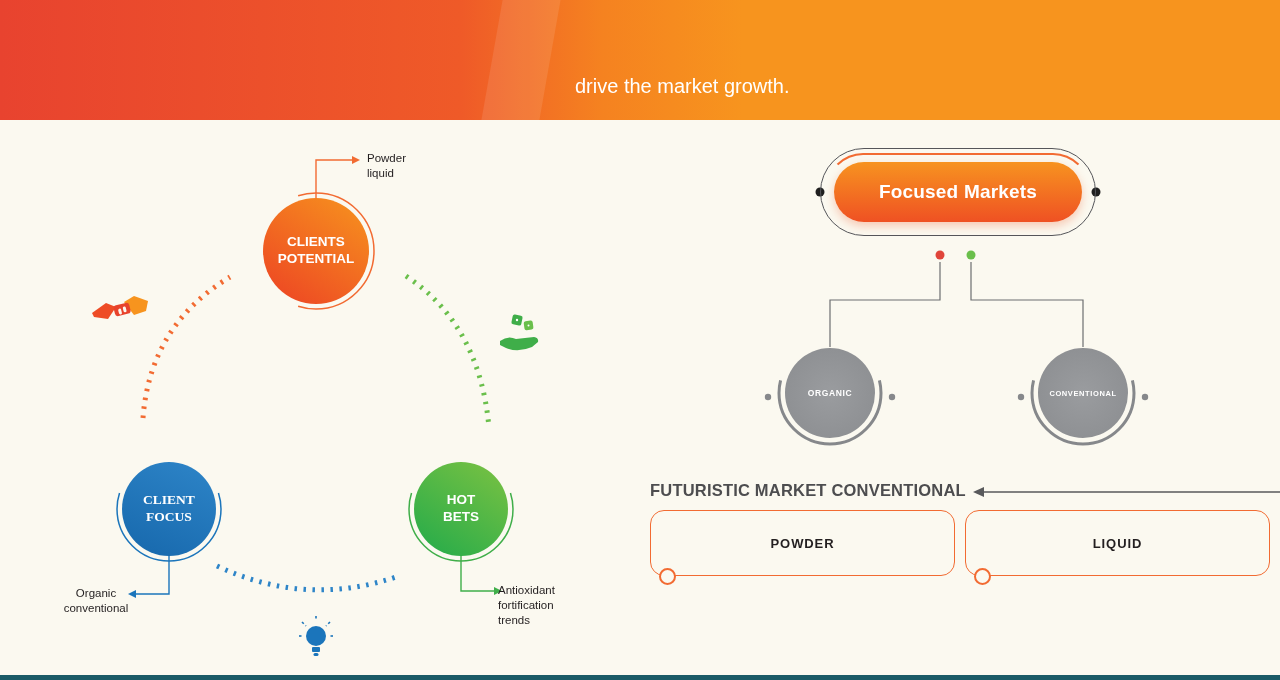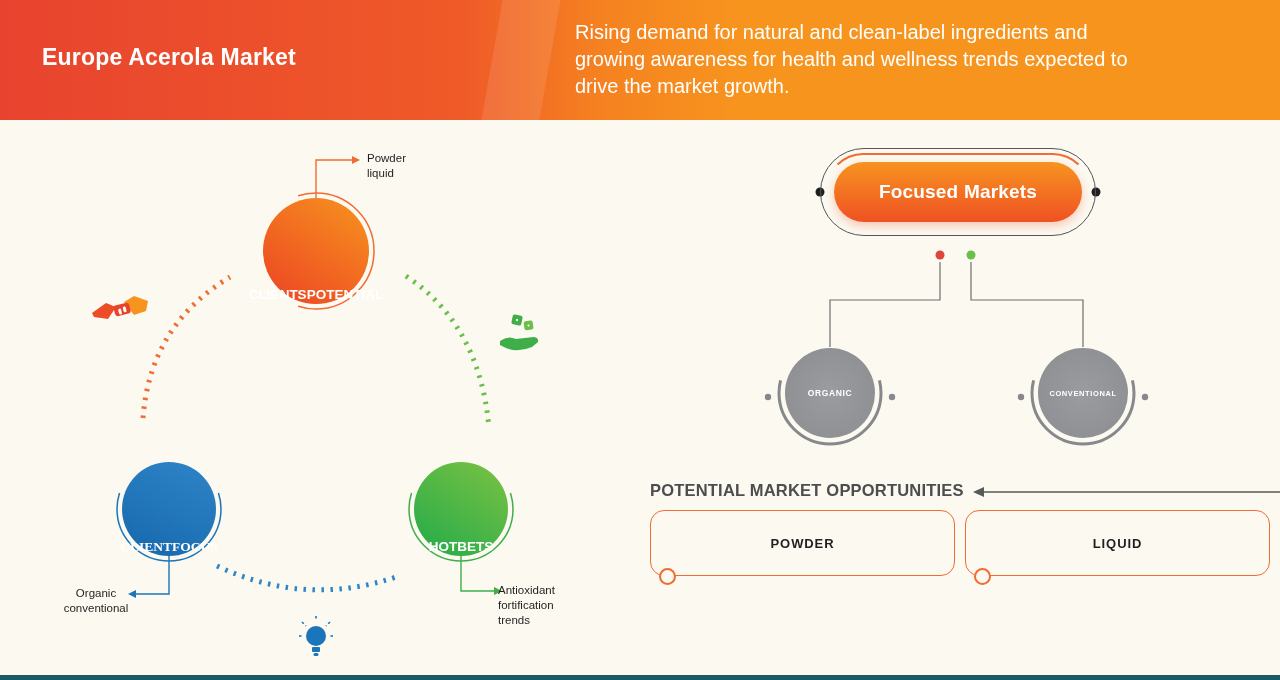--- a/index.html
+++ b/index.html
@@ -12,21 +12,21 @@
     background:linear-gradient(90deg,#e8432f 0%,#ef5a28 36%,#f58220 47%,#f7941e 58%,#f7941e 100%); }
   .header-stripe { left:492px; top:0; width:58px; height:120px; transform:skewX(-10deg);
     background:rgba(255,255,255,0.10); }
   .header-title { left:42px; top:44px; color:#ffffff; font-size:23px; font-weight:700; letter-spacing:0.2px; }
   .header-desc { left:575px; top:19px; width:660px; color:#ffffff; font-size:20px; line-height:27px; font-weight:400; }
 
   
   .bottom-bar { left:0; top:675px; width:1280px; height:5px; background:#1b5b66; }
 
   
-  .node { border-radius:50%; color:#fff; display:flex; flex-direction:row; align-items:flex-end;
+  .node { border-radius:50%; color:#fff; display:flex; flex-direction:column; align-items:center;
     justify-content:center; text-align:center; font-weight:600; line-height:1.25; }
   .node-clients { left:263px; top:198px; width:106px; height:106px; font-size:13.5px;
     background:linear-gradient(215deg,#f7941e 0%,#ee4e23 85%); }
   .node-focus { left:122px; top:462px; width:94px; height:94px; font-size:13.5px;
     background:linear-gradient(205deg,#2e85c8 0%,#1a6cb0 85%);font-family:Liberation Serif, serif; }
   .node-bets { left:414px; top:462px; width:94px; height:94px; font-size:13.5px;
     background:linear-gradient(215deg,#7cc242 0%,#2fae49 85%); }
 
   .callout { color:#231f20; font-size:11.5px; line-height:15px; }
   .callout-powder { left:367px; top:151px; text-align:left; }
@@ -60,24 +60,23 @@
   .opp-ring-powder { left:659px; top:568px; }
   .opp-ring-liquid { left:974px; top:568px; }
 
   svg.overlay { position:absolute; left:0; top:0; width:1280px; height:680px; pointer-events:none; }
 </style>
 </head>
 <body>
 
 <div class="abs header">
   <div class="abs header-stripe"></div>
-  <div class="abs header-title">Europe Acerola Market</div>
   <div class="abs header-desc">
-    <span>Rising demand for natural and clean-label ingredients and</span><br>
-    <span>growing awareness for health and wellness trends expected to</span><br>
+    <br>
+    <br>
     <span>drive the market growth.</span>
   </div>
 </div>
 
 <svg class="overlay" viewBox="0 0 1280 680">
 
   <path d="M143,418 Q150,325 230,277" fill="none" stroke="#f26b32" stroke-width="5" stroke-dasharray="2.5 6.5"></path>
   <path d="M406,276 Q480,325 489,428" fill="none" stroke="#6abf4b" stroke-width="5" stroke-dasharray="2.5 6.5"></path>
   <path d="M217,566 Q307,608 399,576" fill="none" stroke="#2e85c8" stroke-width="5" stroke-dasharray="2.5 6.5"></path>
 
@@ -170,21 +169,21 @@
   <span>trends</span>
 </div>
 
 <div class="abs fm-outline"></div>
 <div class="abs fm-arc"></div>
 <div class="abs fm-pill">Focused Markets</div>
 
 <div class="abs seg seg-organic">ORGANIC</div>
 <div class="abs seg seg-conventional">CONVENTIONAL</div>
 
-<div class="abs opp-title">POTENTIAL MARKET OPPORTUNITIES</div>
+<div class="abs opp-title">FUTURISTIC MARKET CONVENTIONAL</div>
 
 <div class="abs opp-box opp-box-powder">
   <span>POWDER</span>
 </div>
 <div class="abs opp-box opp-box-liquid">
   <span>LIQUID</span>
 </div>
 <div class="abs opp-ring opp-ring-powder"></div>
 <div class="abs opp-ring opp-ring-liquid"></div>
 

